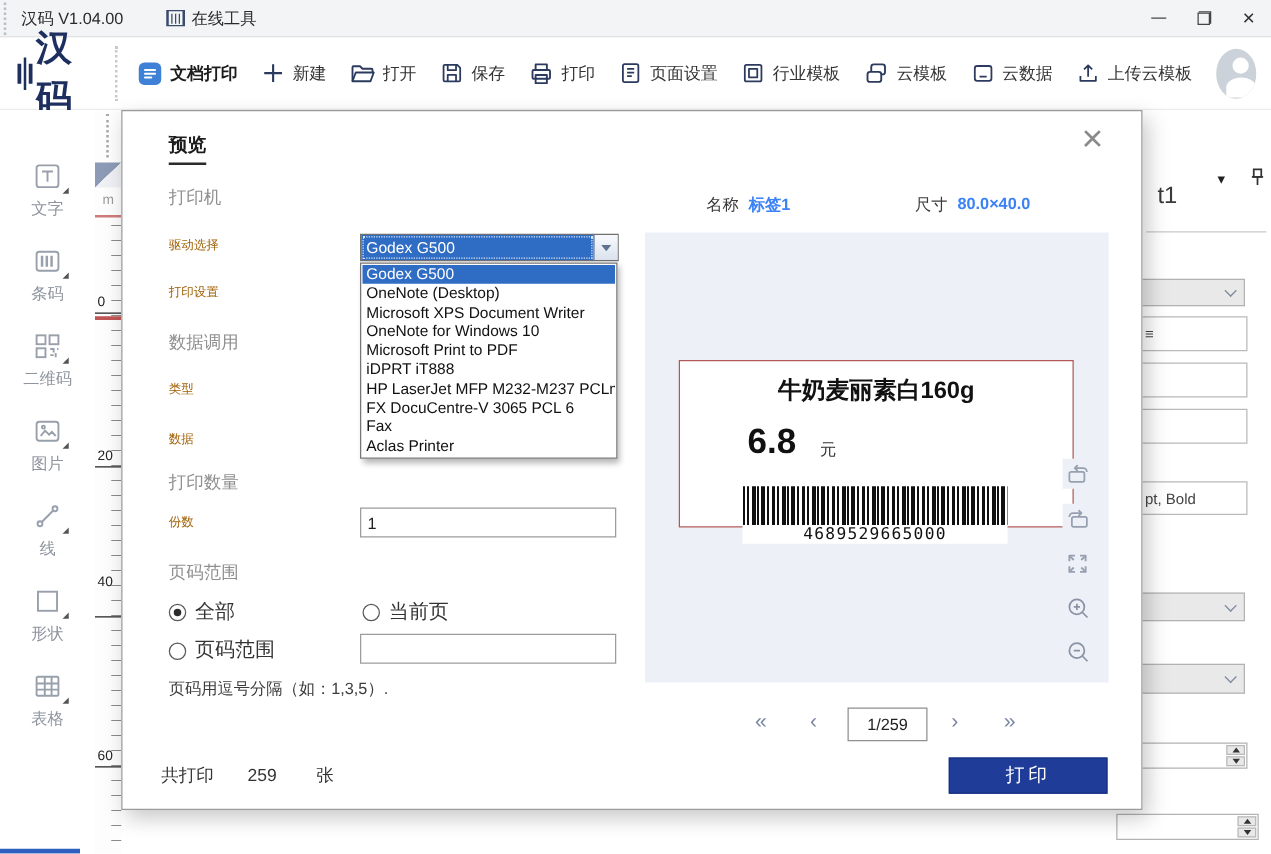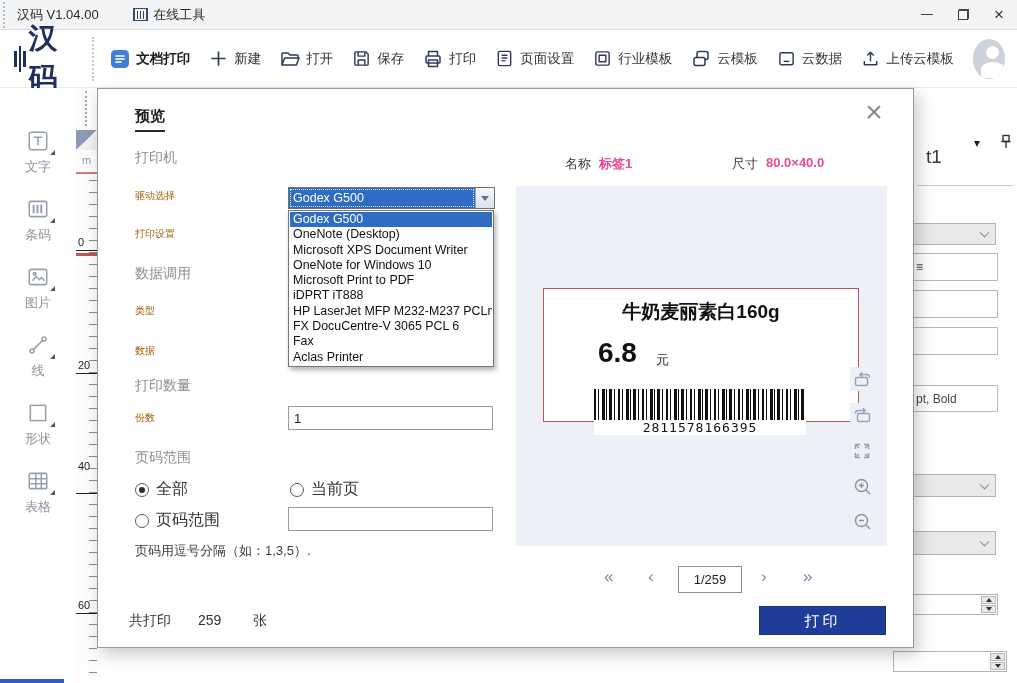--- a/index.html
+++ b/index.html
@@ -107,21 +107,21 @@
   .radio { width:14px; height:14px; border-radius:50%; border:1.4px solid #5a5a5a; background:#fff; position:relative; }
   .radio.checked::after { content:""; position:absolute; left:50%; top:50%; transform:translate(-50%,-50%);
     width:6px; height:6px; border-radius:50%; background:#2b2b2b; }
   .radio-lbl { font-size:16px; color:#333; }
 
   .hint { position:absolute; left:37px; top:453px; font-size:13px; color:#3c3c3c; }
   .total-row span { position:absolute; top:523px; font-size:14px; color:#333; }
 
   .meta-row span { position:absolute; top:66px; font-size:13px;margin-left:18px; }
   .meta-lbl { color:#3a3a3a; }
-  .meta-val { font-weight:bold; color:#ec4899; }
+  .meta-val { font-weight:bold; color:#3b82f6; }
 
   .preview-area { position:absolute; left:418px; top:97px; width:371px; height:360px; background:#edf1f7; }
   .plabel { position:absolute; left:27px; top:102px; width:316px; height:134px; background:#fff; border:1px solid #b25858; }
   .plabel-title { position:absolute; left:0; top:10px; width:100%; text-align:center; font-size:19px; font-weight:bold; color:#111; }
   .plabel-price { position:absolute; left:54px; top:48px; font-size:28px; font-weight:bold; color:#111; }
   .plabel-cur { position:absolute; left:112px; top:62px; font-size:13px; color:#333; }
   .pbarcode { position:absolute; left:50px; top:100px; width:212px; height:31px;
     background:repeating-linear-gradient(90deg,#101010 0 2px,#fff 2px 4px,#101010 4px 5px,#fff 5px 8px,#101010 8px 11px,#fff 11px 12px,#101010 12px 13px,#fff 13px 15px,#101010 15px 18px,#fff 18px 20px,#101010 20px 21px,#fff 21px 24px); }
   .pdigits { position:absolute; left:50px; top:131px; width:212px; text-align:center; font-size:13px; color:#111;
     font-family:"DejaVu Sans Mono",monospace; letter-spacing:1px; background:#fff; }
@@ -257,20 +257,29 @@
             <path d="M7 7.5h8M11 7.5V15"></path>
           </svg><span class="corner"></span></span>
       <span class="lbl">文字</span>
     </div>
     <div class="sb-item">
       <span class="sb-ic"><svg width="24" height="24" viewBox="0 0 22 22" fill="none" stroke="#98a0ac" stroke-width="1.4">
             <rect x="3" y="4" width="16" height="14" rx="2"></rect>
             <path d="M7 7v8M10.5 7v8M14 7v8" stroke-width="1.8"></path>
           </svg><span class="corner"></span></span>
       <span class="lbl">条码</span>
+    </div>
+    <div class="sb-item">
+      <span class="sb-ic"><svg width="24" height="24" viewBox="0 0 22 22" fill="none" stroke="#98a0ac" stroke-width="1.4">
+            <rect x="3" y="3" width="6.5" height="6.5"></rect>
+            <rect x="12.5" y="3" width="6.5" height="6.5"></rect>
+            <rect x="3" y="12.5" width="6.5" height="6.5"></rect>
+            <path d="M13 13h2.5v2.5M18 13h1M13 17.5h2.5M17 16v3"></path>
+          </svg><span class="corner"></span></span>
+      <span class="lbl">二维码</span>
     </div>
     <div class="sb-item">
       <span class="sb-ic"><svg width="24" height="24" viewBox="0 0 22 22" fill="none" stroke="#98a0ac" stroke-width="1.4">
             <rect x="3" y="4" width="16" height="14" rx="2"></rect>
             <path d="M6 14.5l3.2-4 3 3 2-2 2.8 3"></path>
             <circle cx="8" cy="8" r="1.1"></circle>
           </svg><span class="corner"></span></span>
       <span class="lbl">图片</span>
     </div>
     <div class="sb-item">
@@ -416,21 +425,21 @@
       <span class="meta-lbl" style="left:616px">尺寸</span>
       <span class="meta-val" style="left:650px">80.0×40.0</span>
     </div>
 
     <div class="preview-area">
       <div class="plabel">
         <div class="plabel-title">牛奶麦丽素白160g</div>
         <div class="plabel-price">6.8</div>
         <div class="plabel-cur">元</div>
         <div class="pbarcode"></div>
-        <div class="pdigits">2811578166395</div>
+        <div class="pdigits">4689529665000</div>
       </div>
       <div class="ptool" style="top:181px">
         <svg width="21" height="21" viewBox="0 0 21 21" fill="none" stroke="#97a0b0" stroke-width="1.4" stroke-linejoin="round">
             <rect x="3.5" y="8.5" width="12" height="8" rx="1.5"></rect>
             <path d="M8 5.5h6.5a3 3 0 0 1 3 3"></path>
             <path d="M10.2 3.2 7.8 5.5l2.4 2.3"></path>
           </svg>
       </div>
       <div class="ptool" style="top:217px">
         <svg width="21" height="21" viewBox="0 0 21 21" fill="none" stroke="#97a0b0" stroke-width="1.4" stroke-linejoin="round">

